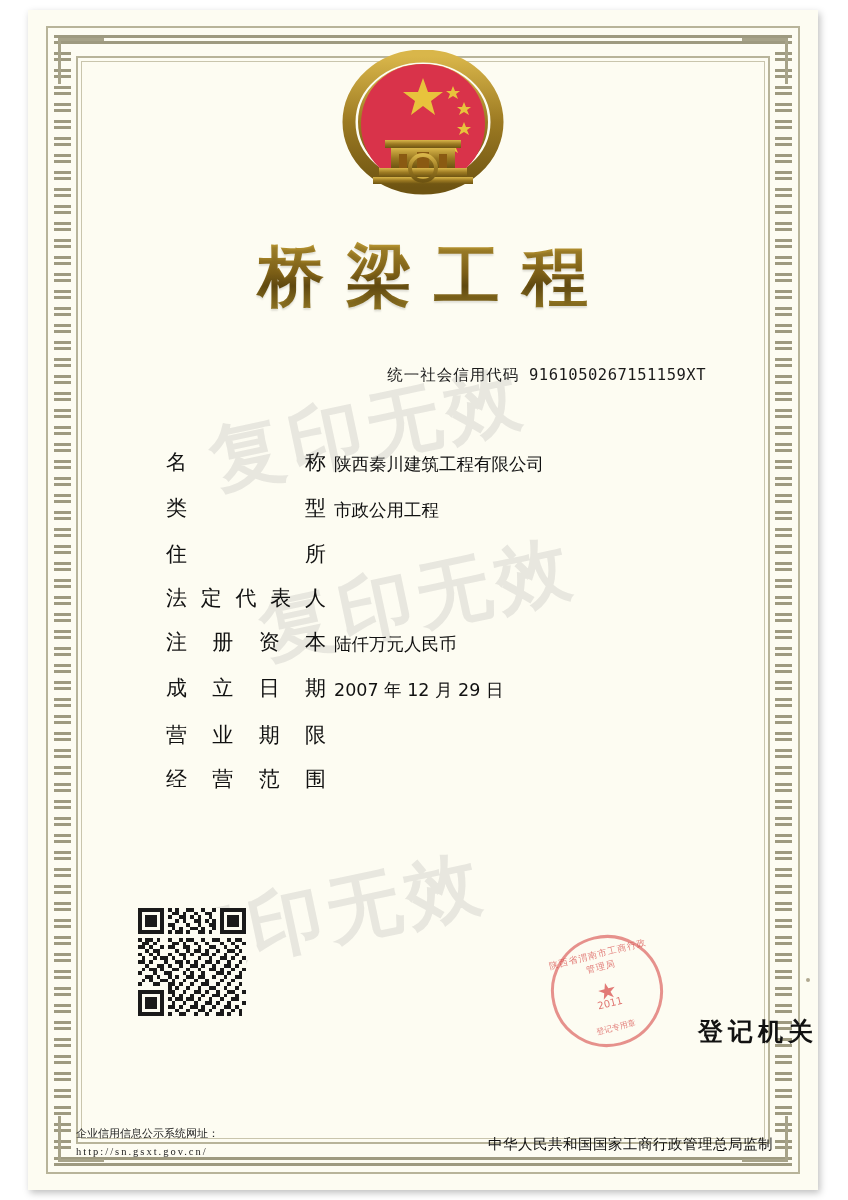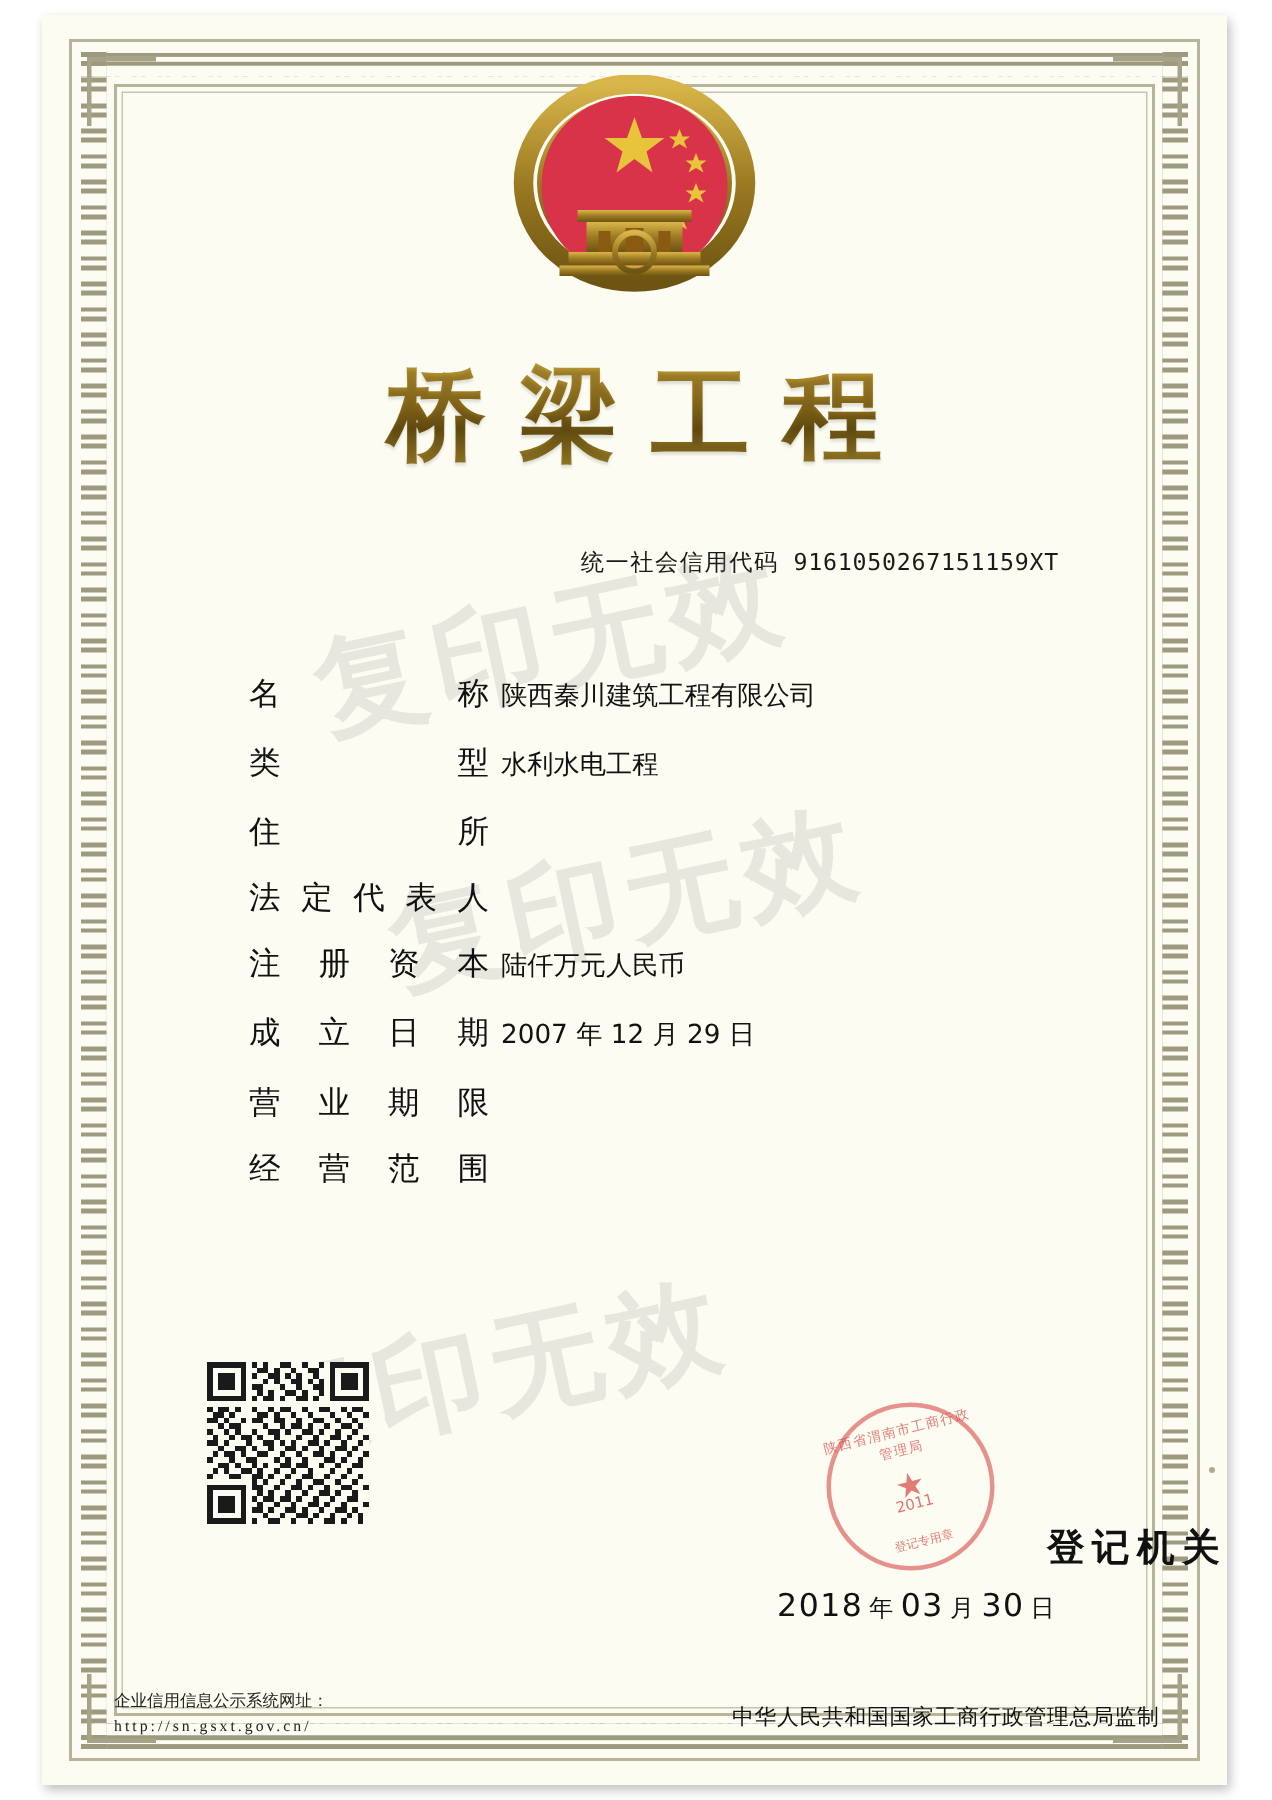--- a/index.html
+++ b/index.html
@@ -353,21 +353,21 @@
         <span>称</span>
       </div>
       <div class="row-value">陕西秦川建筑工程有限公司</div>
     </div>
 
     <div class="row">
       <div class="row-label">
         <span>类</span>
         <span>型</span>
       </div>
-      <div class="row-value">水利水电工程</div>
+      <div class="row-value">市政公用工程</div>
     </div>
 
     <div class="row">
       <div class="row-label">
         <span>住</span>
         <span>所</span>
       </div>
     </div>
 
     <div class="row">
@@ -658,23 +658,20 @@
     <div class="seal-text-top">陕西省渭南市工商行政管理局</div>
     <div class="seal-star">★</div>
     <div class="seal-year">2011</div>
     <div class="seal-text-bottom">登记专用章</div>
   </div>
 
   <div class="dot-mark"></div>
 
   <div class="authority">登记机关</div>
 
-  <div class="date-line">
-    <span class="dnum">2018</span><span class="dch">年</span><span class="dnum">03</span><span class="dch">月</span><span class="dnum">30</span><span class="dch">日</span>
-  </div>
 
   <div class="footer-left">
     <span>企业信用信息公示系统网址：</span>
     <span class="footer-url">http://sn.gsxt.gov.cn/</span>
   </div>
   <div class="footer-right">中华人民共和国国家工商行政管理总局监制</div>
 
 </div>
 
 </body></html>

